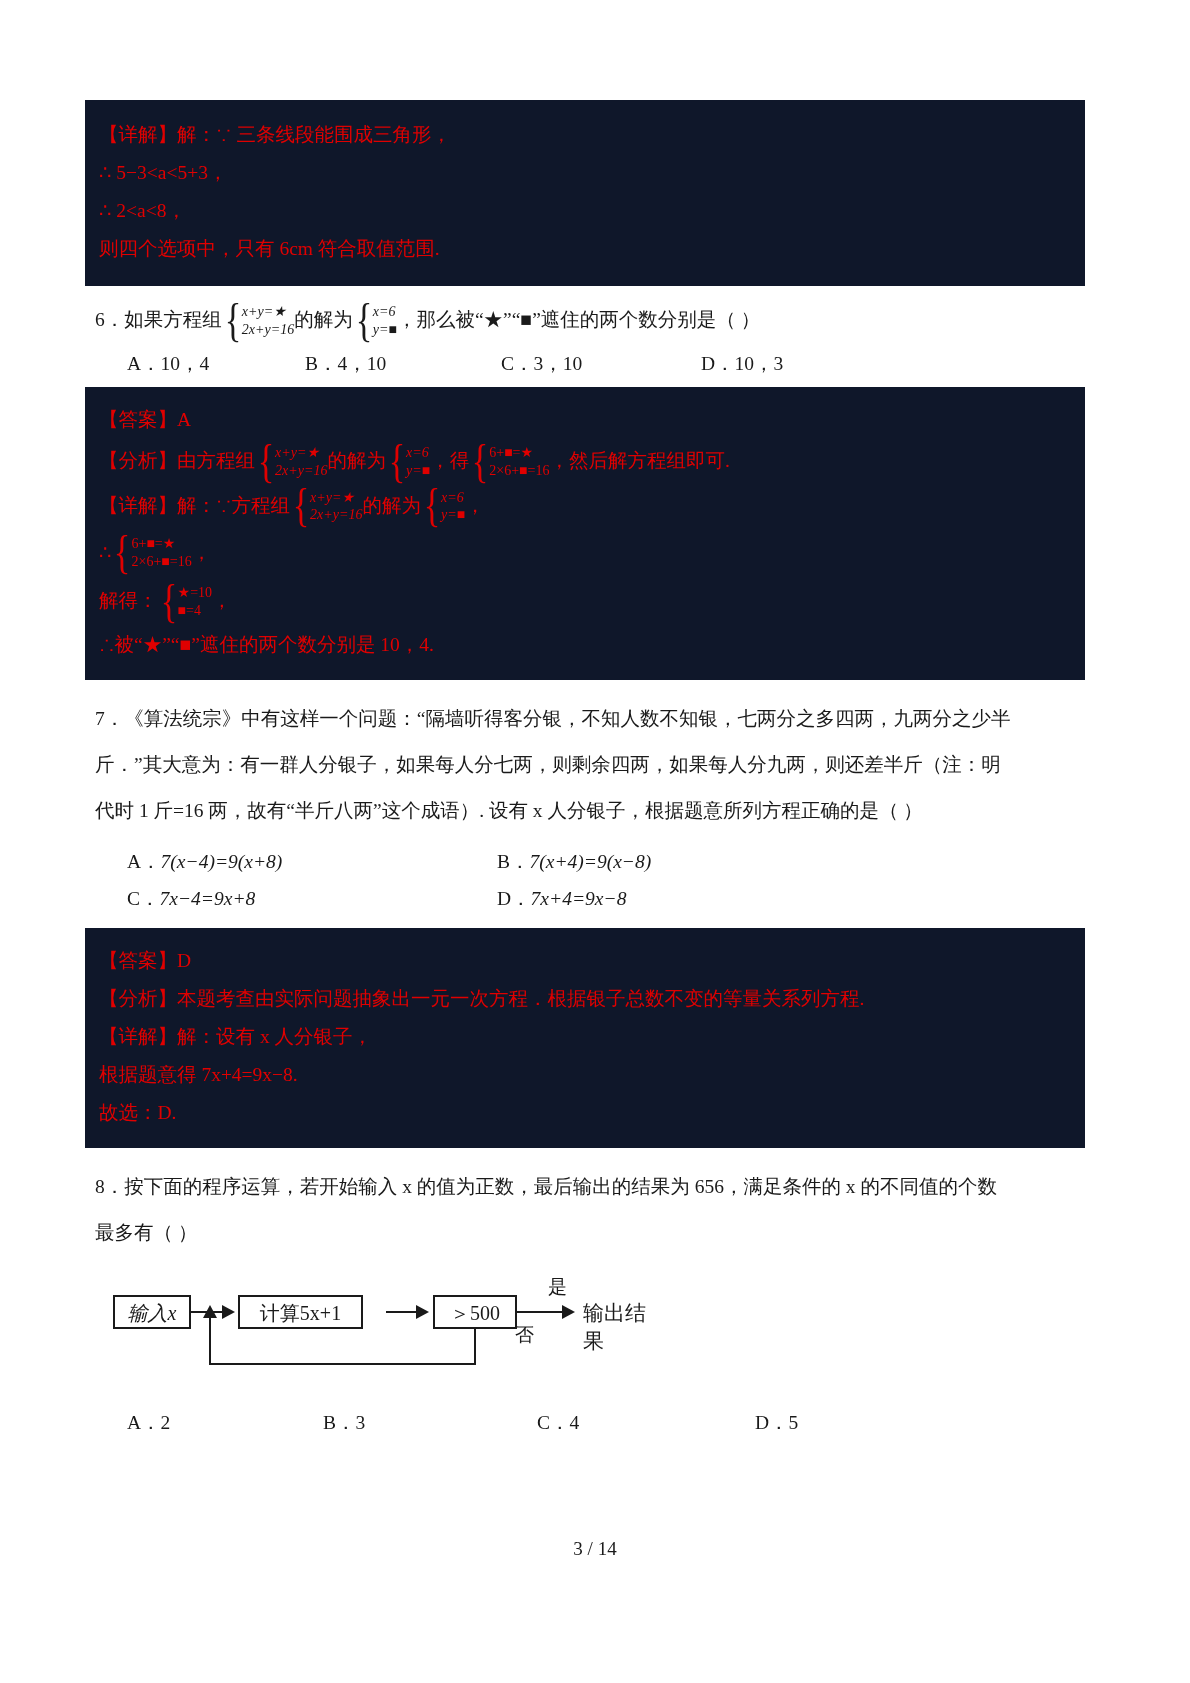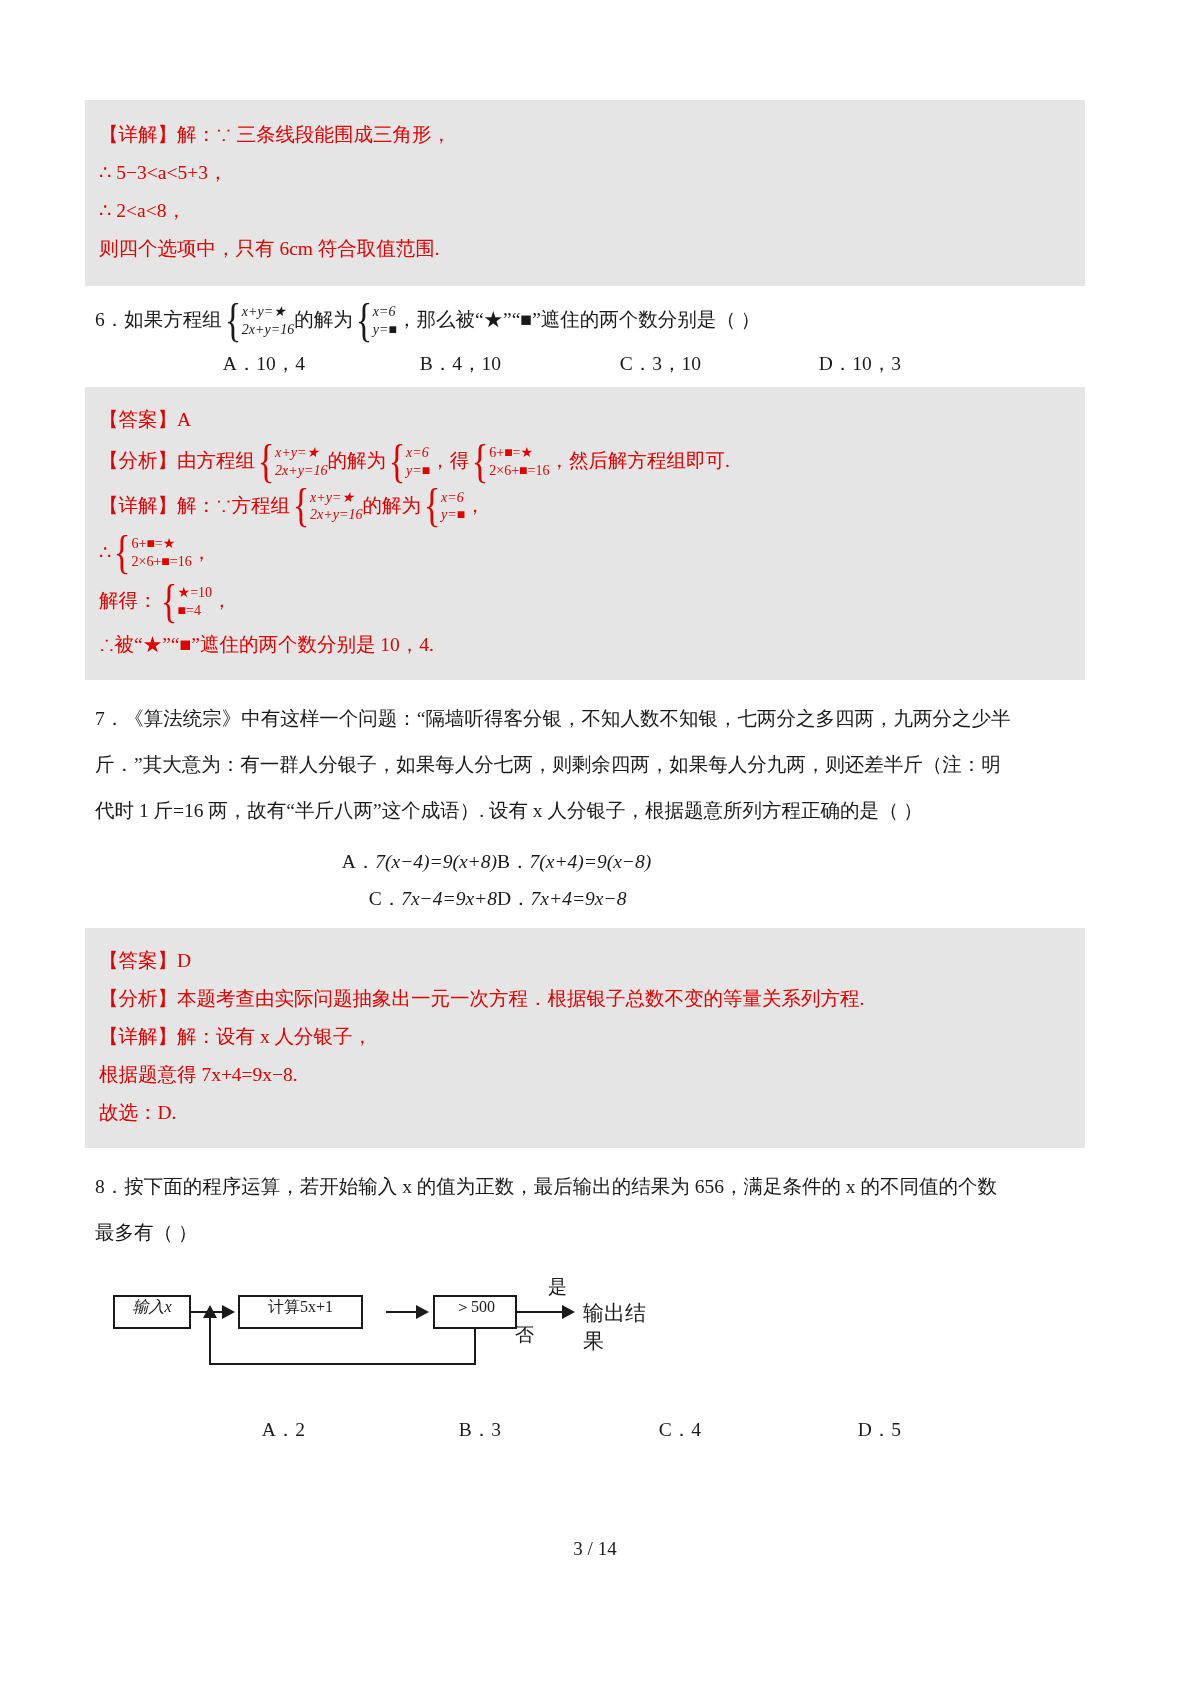--- a/index.html
+++ b/index.html
@@ -24,21 +24,21 @@
   }
   .content {
     position: absolute;
     left: 95px;
     top: 100px;
     width: 1000px;
   }
 
   
   .ansblock {
-    background: #e5e5e5;
+    background: #0f172a;
     color: #e00000;
     padding: 14px 14px 16px 14px;
     box-sizing: border-box;
     width: 1000px;
     margin-left: -10px;
   }
   .line {
     line-height: 1.95;
     font-size: 19.5px;
     white-space: nowrap;
@@ -48,21 +48,20 @@
     font-size: 19.5px;
     color: #1a1a1a;
   }
   .tag { font-weight: normal; }
   .ital { font-style: italic; font-family: "Liberation Serif", serif; }
   .opts {
     display: flex;
     font-size: 19.5px;
     color: #1a1a1a;
     margin: 10px 0 10px 0;
-    text-align: right;
   }
   .opts > span { display: inline-block; }
   .o1 { width: 178px; padding-left: 32px; }
   .o2 { width: 196px; }
   .o3 { width: 200px; }
   .o4 { width: 200px; }
 
   
   .sys {
     display: inline-flex;
@@ -92,23 +91,23 @@
     position: relative;
     width: 560px;
     height: 108px;
     margin: 22px 0 8px 8px;
   }
   .fbox {
     position: absolute;
     border: 2px solid #1a1a1a;
     box-sizing: border-box;
     display: flex;
-    align-items: flex-start;
+    align-items: flex-end;
     justify-content: center;
-    font-size: 16px;
+    font-size: 20px;
     background: #fff;
     height: 34px;
   }
   #fb-input { left: 10px; top: 18px; width: 78px; }
   #fb-calc  { left: 135px; top: 18px; width: 125px; }
   #fb-cond  { left: 330px; top: 18px; width: 84px; }
   .flabel {
     position: absolute;
     font-size: 19px;
     color: #1a1a1a;
@@ -330,21 +329,21 @@
       <div class="fline" style="left:371px; top:52px; width:2px; height:36px;"></div>
       <div class="fline" style="left:106px; top:86px; width:267px; height:2px;"></div>
       <div class="fline" style="left:106px; top:40px; width:2px; height:48px;"></div>
       <div class="arrowhead ah-up" style="left:100px; top:28px;"></div>
 
       <div class="flabel" id="fl-yes">是</div>
       <div class="flabel" id="fl-no">否</div>
       <div class="flabel" id="fl-out">输出结果</div>
     </div>
 
-    <div class="opts" style="margin-top:31px;">
+    <div class="opts" style="margin-top:24px;gap:18px;">
       <span class="o1"><span>A．</span><span>2</span></span>
       <span class="o2"><span>B．</span><span>3</span></span>
       <span class="o3"><span>C．</span><span>4</span></span>
       <span class="o4"><span>D．</span><span>5</span></span>
     </div>
 
   </div>
 
   <div class="footer">3 / 14</div>
 

